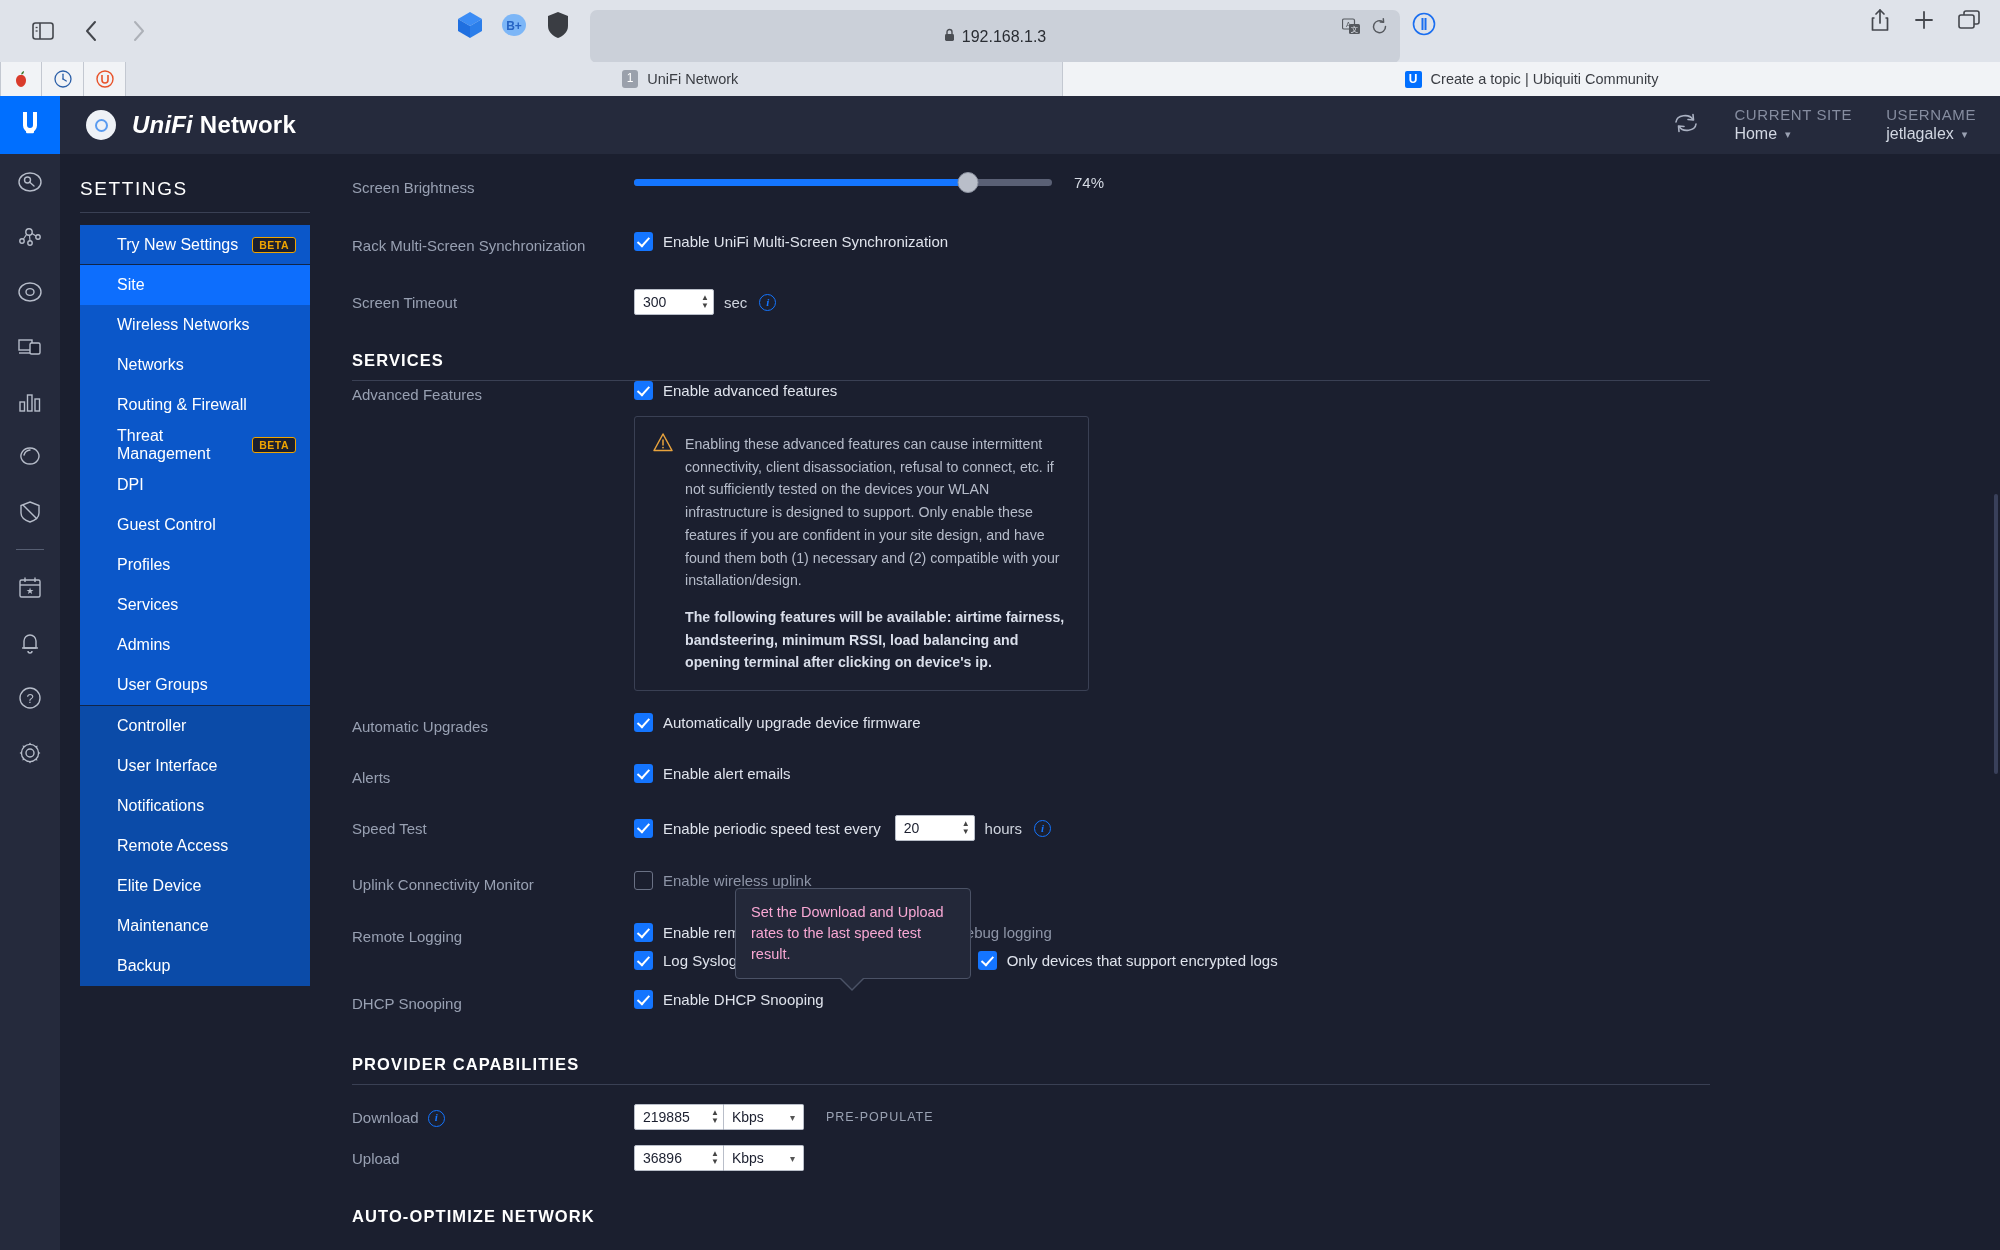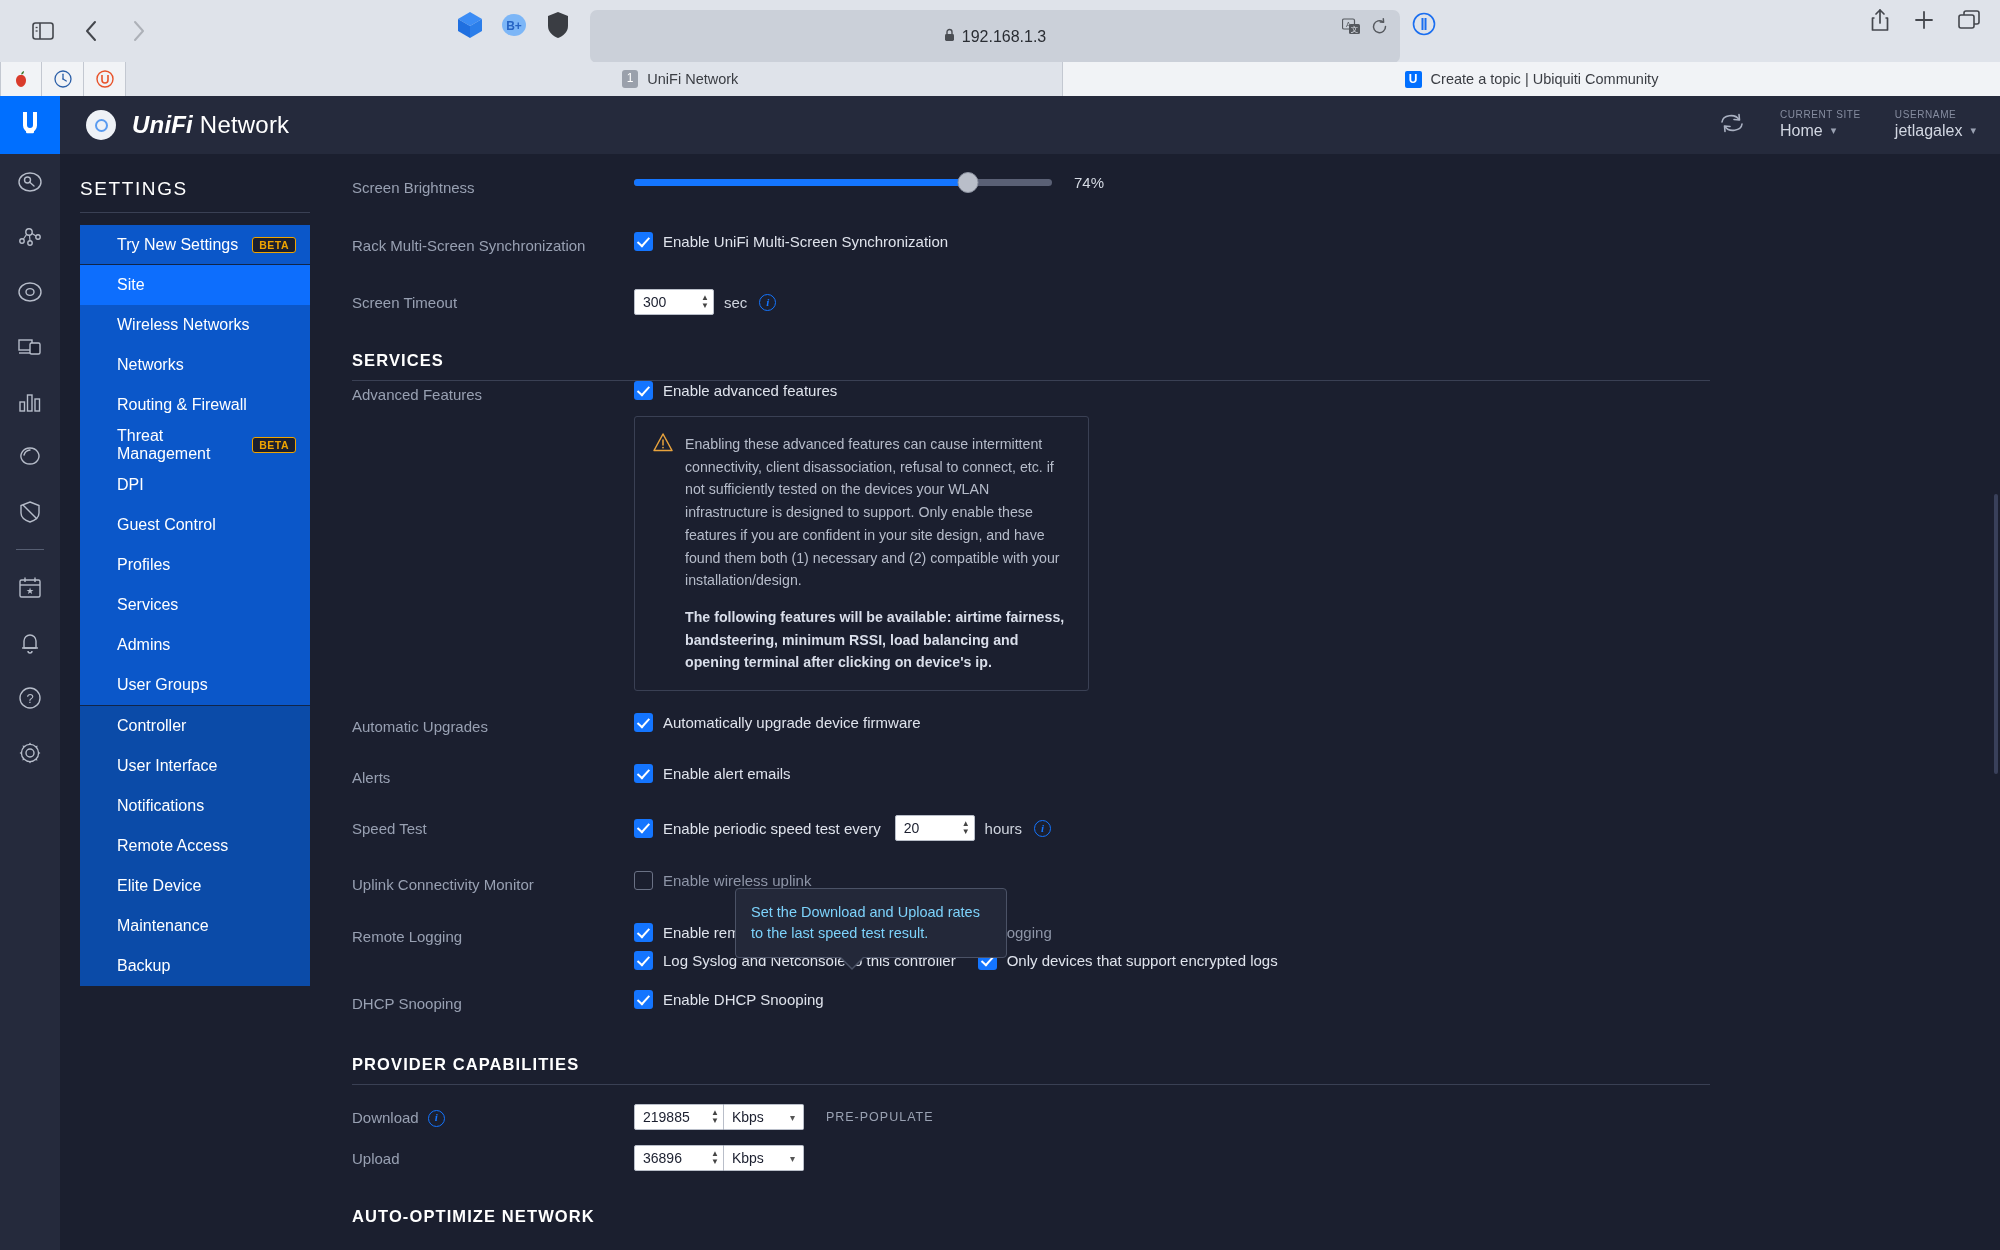--- a/index.html
+++ b/index.html
@@ -130,27 +130,27 @@
     width: 30px; height: 30px; border-radius: 50%;
     background: #eef1f6;
     display: flex; align-items: center; justify-content: center;
   }
   .brand-dot i {
     width: 13px; height: 13px; border-radius: 50%;
     border: 2.2px solid #5a9bf0; display:block;
   }
   .brand-text { font-size: 24px; color: #fff; letter-spacing: .2px; }
   .brand-text b { font-weight: 700; font-style: italic; }
-  .brand-text span { font-weight: 400; }
+  .brand-text span { font-weight: 700; }
   .topbar-right {
     margin-left: auto; display: flex; align-items: center; gap: 34px;
   }
   .tb-field { line-height: 1.25; }
   .tb-label {
-    font-size: 10px; color: #868da0; letter-spacing: .6px;
+    font-size: 15px; color: #868da0; letter-spacing: .6px;
   }
   .tb-value {
     font-size: 16px; color: #d2d7e2;
     display: flex; align-items: center; gap: 8px;
   }
   .caret { font-size: 11px; color:#9aa1b2; }
 
   
   .bodysplit { flex: 1; display: flex; min-height: 0; }
 
@@ -314,26 +314,26 @@
   .selbox .chev { color: #555; font-size: 10px; }
   .prepop {
     color: #9aa2b3; font-size: 12.5px; letter-spacing: 1px;
     margin-left: 22px;
   }
 
   
   .tooltip {
     position: absolute;
     left: 735px; top: 888px;
-    width: 272px;
+    width: 236px;
     background: #232839;
     border: 1px solid #4b5266;
     border-radius: 4px;
     padding: 13px 15px;
-    color: #7dd3fc; font-size: 14.5px; line-height: 1.45;
+    color: #f9a8d4; font-size: 14.5px; line-height: 1.45;
     z-index: 30;
   }
   .tooltip::after {
     content: ""; position: absolute;
     left: 105px; bottom: -11px;
     border-left: 11px solid transparent;
     border-right: 11px solid transparent;
     border-top: 11px solid #232839;
   }
   .tooltip::before {

